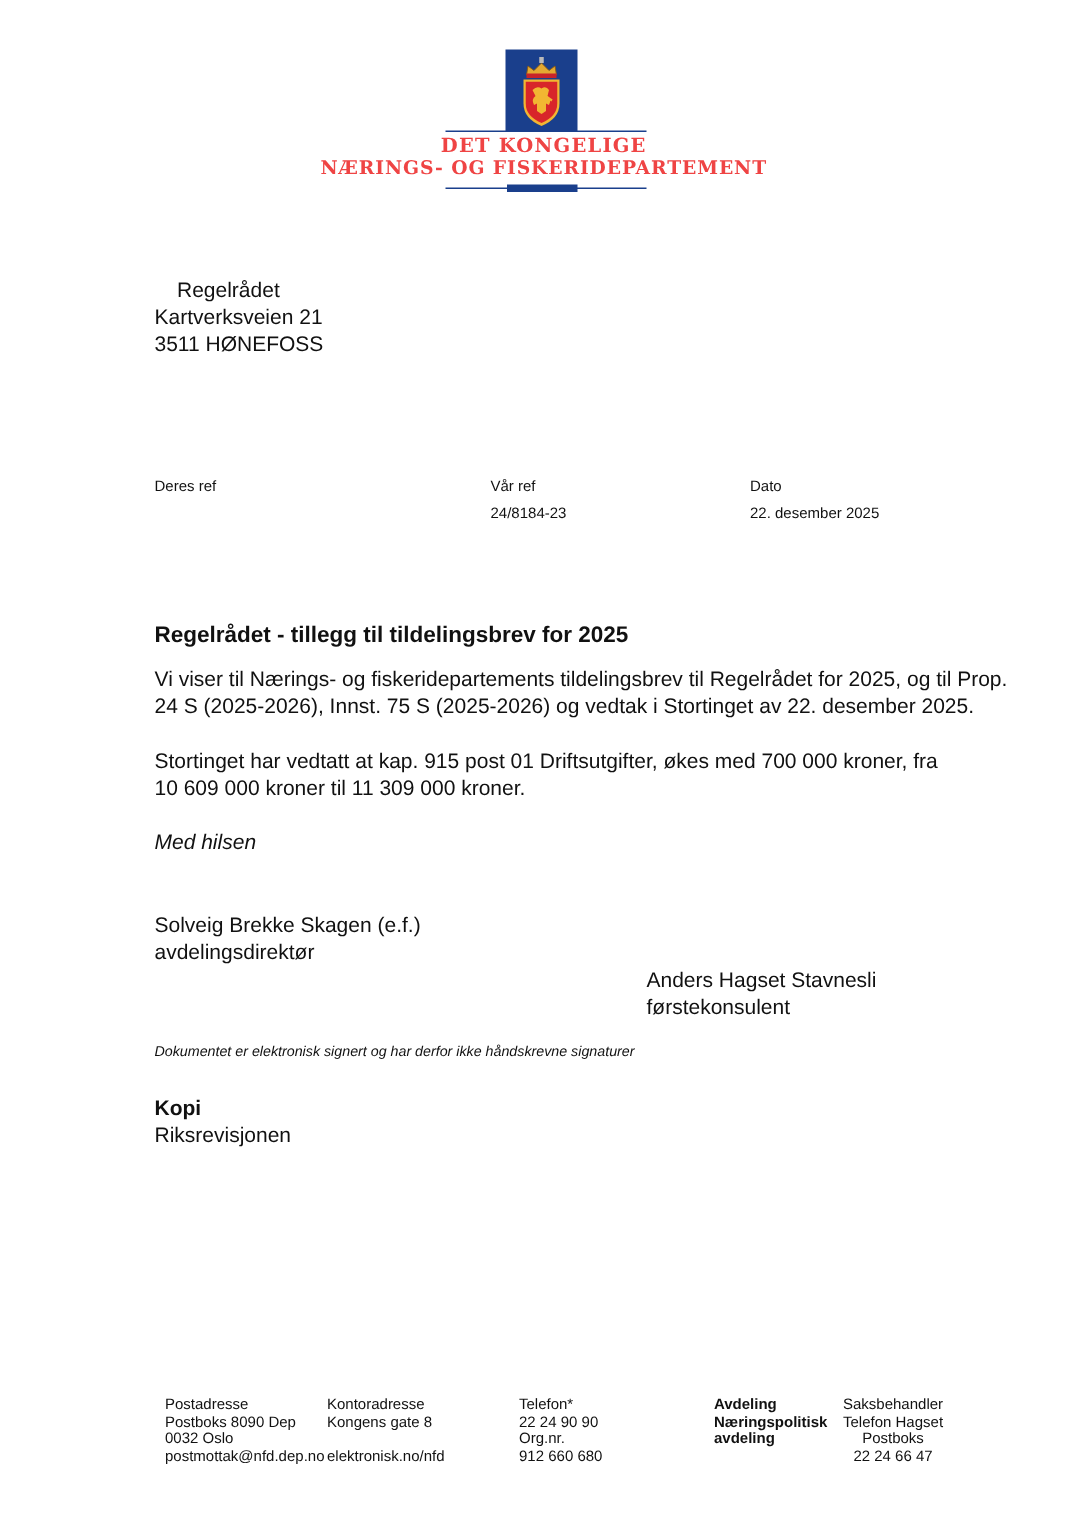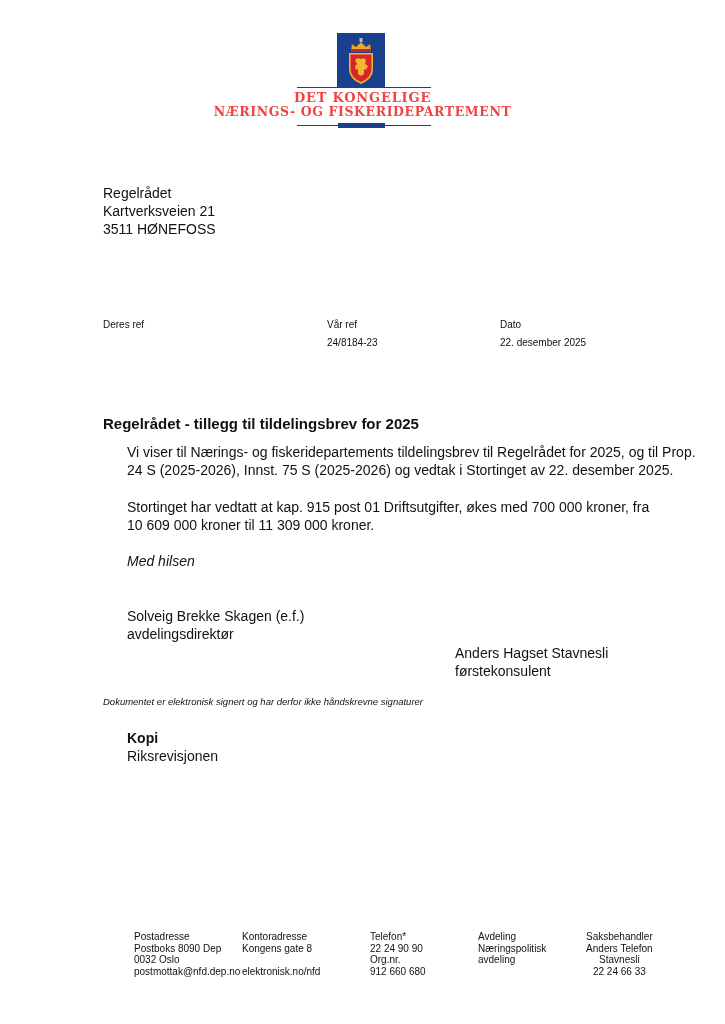--- a/index.html
+++ b/index.html
@@ -89,40 +89,38 @@
       font-size: 15px;
       font-weight: bold;
       white-space: nowrap;
     }
     .para {
       position: absolute;
       left: 103px;
       font-size: 14px;
       line-height: 18px;
       white-space: nowrap;
-      margin-left: 24px;
     }
     .italic-note {
       position: absolute;
       left: 103px;
       top: 696px;
       font-size: 9.5px;
       font-style: italic;
       white-space: nowrap;
     }
     .bold { font-weight: bold; }
 
     
     .footer-col {
       position: absolute;
       top: 931px;
       font-size: 10px;
       line-height: 11.5px;
       white-space: nowrap;
-      margin-left: 24px;
     }
     .footer-col div { height: 11.5px; }
   </style>
 </head>
 <body>
 
 <div>
   <div class="logo-panel">
     <svg width="48" height="55" viewBox="0 0 48 55">
 
@@ -138,21 +136,21 @@
     </svg>
   </div>
   <div class="logo-rule-top"></div>
   <div class="logo-text-1">DET KONGELIGE</div>
   <div class="logo-text-2">NÆRINGS- OG FISKERIDEPARTEMENT</div>
   <div class="logo-rule-bottom"></div>
   <div class="logo-block-bottom"></div>
 </div>
 
 <div>
-  <div class="addr-line" style="top:184px;">Regelrådet</div>
+  <div class="addr-line" style="top:184px;margin-left:15px;">Regelrådet</div>
   <div class="addr-line" style="top:202px;">Kartverksveien 21</div>
   <div class="addr-line" style="top:220px;">3511 HØNEFOSS</div>
 </div>
 
 <div>
   <div class="ref" style="left:103px; top:319px;">Deres ref</div>
   <div class="ref" style="left:103px; top:337px;"></div>
   <div class="ref" style="left:327px; top:319px;">Vår ref</div>
   <div class="ref" style="left:327px; top:337px;">24/8184-23</div>
   <div class="ref" style="left:500px; top:319px;">Dato</div>
@@ -199,25 +197,25 @@
     <div>Kongens gate 8</div>
     <div></div>
     <div>elektronisk.no/nfd</div>
   </div>
   <div class="footer-col" style="left:346px;">
     <div>Telefon*</div>
     <div>22 24 90 90</div>
     <div>Org.nr.</div>
     <div>912 660 680</div>
   </div>
-  <div class="footer-col" style="left:454px;">
+  <div class="footer-col" style="left:476px;font-weight:bold;">
     <div>Avdeling</div>
     <div>Næringspolitisk</div>
     <div>avdeling</div>
     <div></div>
   </div>
   <div class="footer-col" style="left:562px;text-align:center;">
     <div>Saksbehandler</div>
-    <div>Anders Telefon</div>
-    <div>Stavnesli</div>
-    <div>22 24 66 33</div>
+    <div>Telefon Hagset</div>
+    <div>Postboks</div>
+    <div>22 24 66 47</div>
   </div>
 </div>
 
 </body></html>

